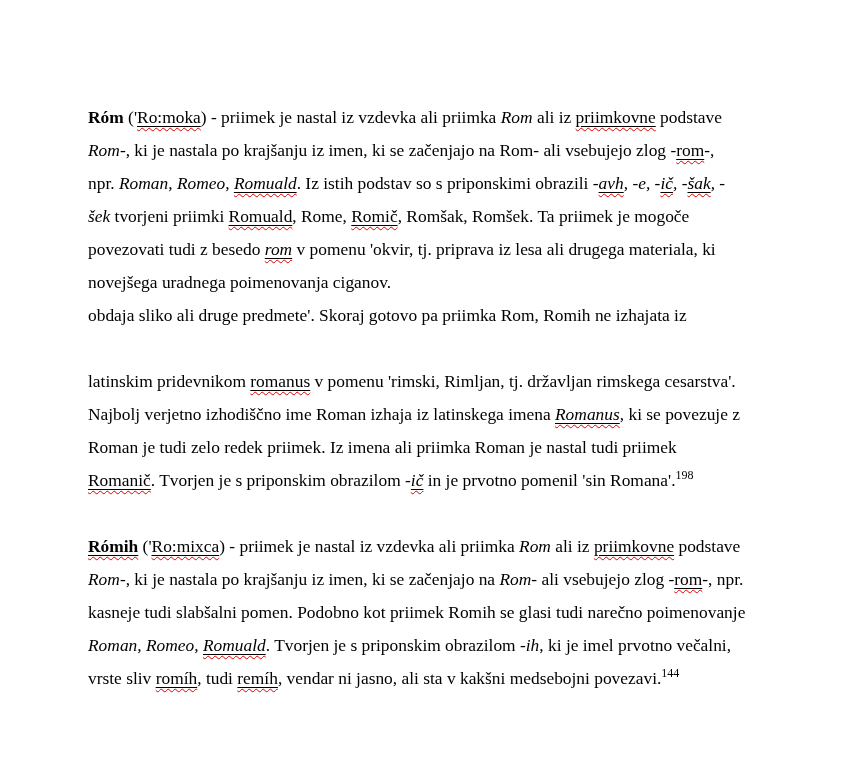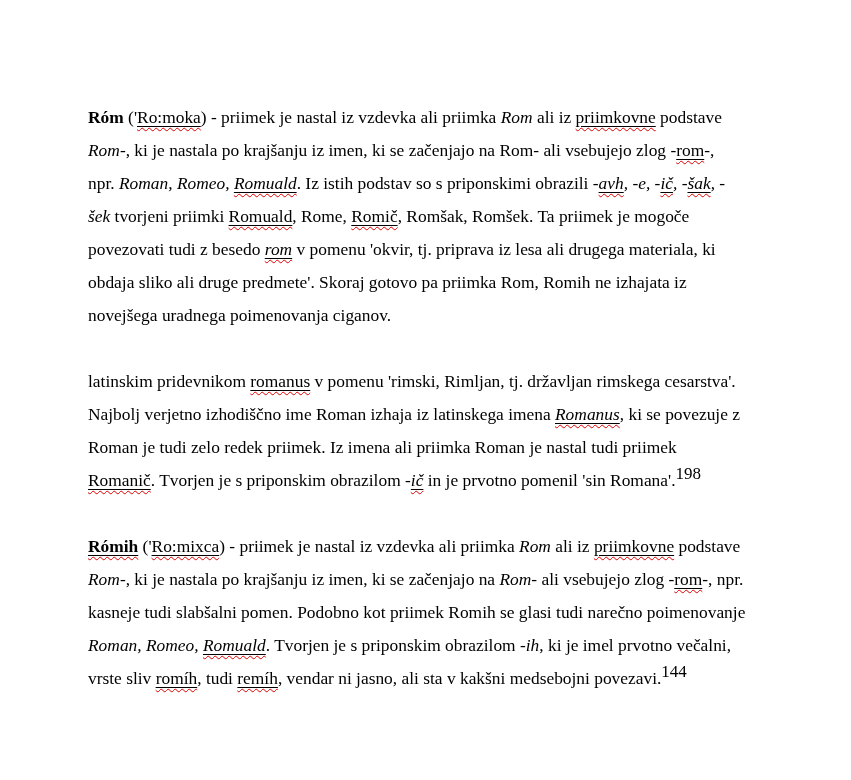--- a/index.html
+++ b/index.html
@@ -36,39 +36,39 @@
     text-underline-offset:3px;
   }
   .sq{
     text-decoration:underline;
     text-decoration-style:wavy;
     text-decoration-color:var(--squiggle);
     text-decoration-thickness:1px;
     text-underline-offset:4px;
   }
   sup{
-    font-size:17px;
+    font-size:12px;
     line-height:0;
     vertical-align:super;
     text-align:center;
   }
 </style>
 </head>
 <body>
 
 <div class="page">
   <main>
       <div class="paragraph">
         <div class="line"><span class="b">Róm</span><span> ('</span><span class="sq"><span class="u">Ro:moka</span></span><span>) - priimek je nastal iz vzdevka ali priimka </span><span class="i">Rom</span><span> ali iz </span><span class="sq"><span class="u">priimkovne</span></span><span> podstave</span></div>
         <div class="line"><span class="i">Rom-</span><span>, ki je nastala po krajšanju iz imen, ki se začenjajo na Rom- ali vsebujejo zlog -</span><span class="sq"><span class="u">rom</span></span><span>-,</span></div>
         <div class="line"><span>npr. </span><span class="i">Roman, Romeo, </span><span class="i sq"><span class="u">Romuald</span></span><span>. Iz istih podstav so s priponskimi obrazili </span><span class="i">-</span><span class="i sq"><span class="u">avh</span></span><span class="i">, -e, -</span><span class="i sq"><span class="u">ič</span></span><span class="i">, -</span><span class="i sq"><span class="u">šak</span></span><span class="i">, -</span></div>
         <div class="line"><span class="i">šek</span><span> tvorjeni priimki </span><span class="sq"><span class="u">Romuald</span></span><span>, Rome, </span><span class="sq"><span class="u">Romič</span></span><span>, Romšak, Romšek. Ta priimek je mogoče</span></div>
         <div class="line"><span>povezovati tudi z besedo </span><span class="i sq"><span class="u">rom</span></span><span> v pomenu 'okvir, tj. priprava iz lesa ali drugega materiala, ki</span></div>
+        <div class="line"><span>novejšega uradnega poimenovanja ciganov.</span></div>
         <div class="line"><span>obdaja sliko ali druge predmete'. Skoraj gotovo pa priimka Rom, Romih ne izhajata iz</span></div>
-        <div class="line"><span>novejšega uradnega poimenovanja ciganov.</span></div>
       </div>
       <div class="paragraph">
         <div class="line"><span>latinskim pridevnikom </span><span class="sq"><span class="u">romanus</span></span><span> v pomenu 'rimski, Rimljan, tj. državljan rimskega cesarstva'.</span></div>
         <div class="line"><span>Najbolj verjetno izhodiščno ime Roman izhaja iz latinskega imena </span><span class="i sq"><span class="u">Romanus</span></span><span>, ki se povezuje z</span></div>
         <div class="line"><span>Roman je tudi zelo redek priimek. Iz imena ali priimka Roman je nastal tudi priimek</span></div>
         <div class="line"><span class="sq"><span class="u">Romanič</span></span><span>. Tvorjen je s priponskim obrazilom </span><span class="i">-</span><span class="i sq"><span class="u">ič</span></span><span> in je prvotno pomenil 'sin Romana'.</span><sup>198</sup></div>
       </div>
       <div class="paragraph">
         <div class="line"><span class="b sq"><span class="u">Rómih</span></span><span> ('</span><span class="sq"><span class="u">Ro:mixca</span></span><span>) - priimek je nastal iz vzdevka ali priimka </span><span class="i">Rom</span><span> ali iz </span><span class="sq"><span class="u">priimkovne</span></span><span> podstave</span></div>
         <div class="line"><span class="i">Rom-</span><span>, ki je nastala po krajšanju iz imen, ki se začenjajo na </span><span class="i">Rom-</span><span> ali vsebujejo zlog -</span><span class="sq"><span class="u">rom</span></span><span>-, npr.</span></div>

